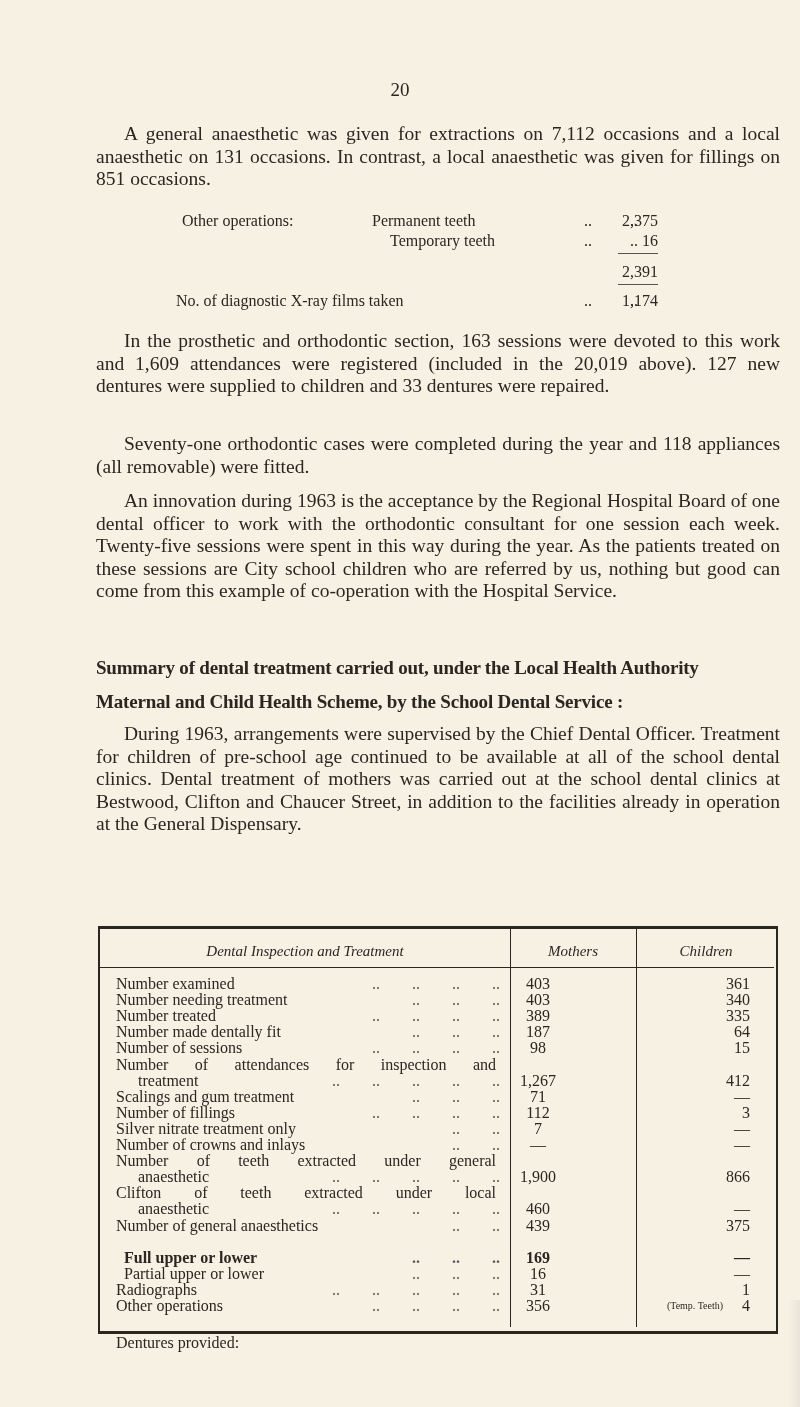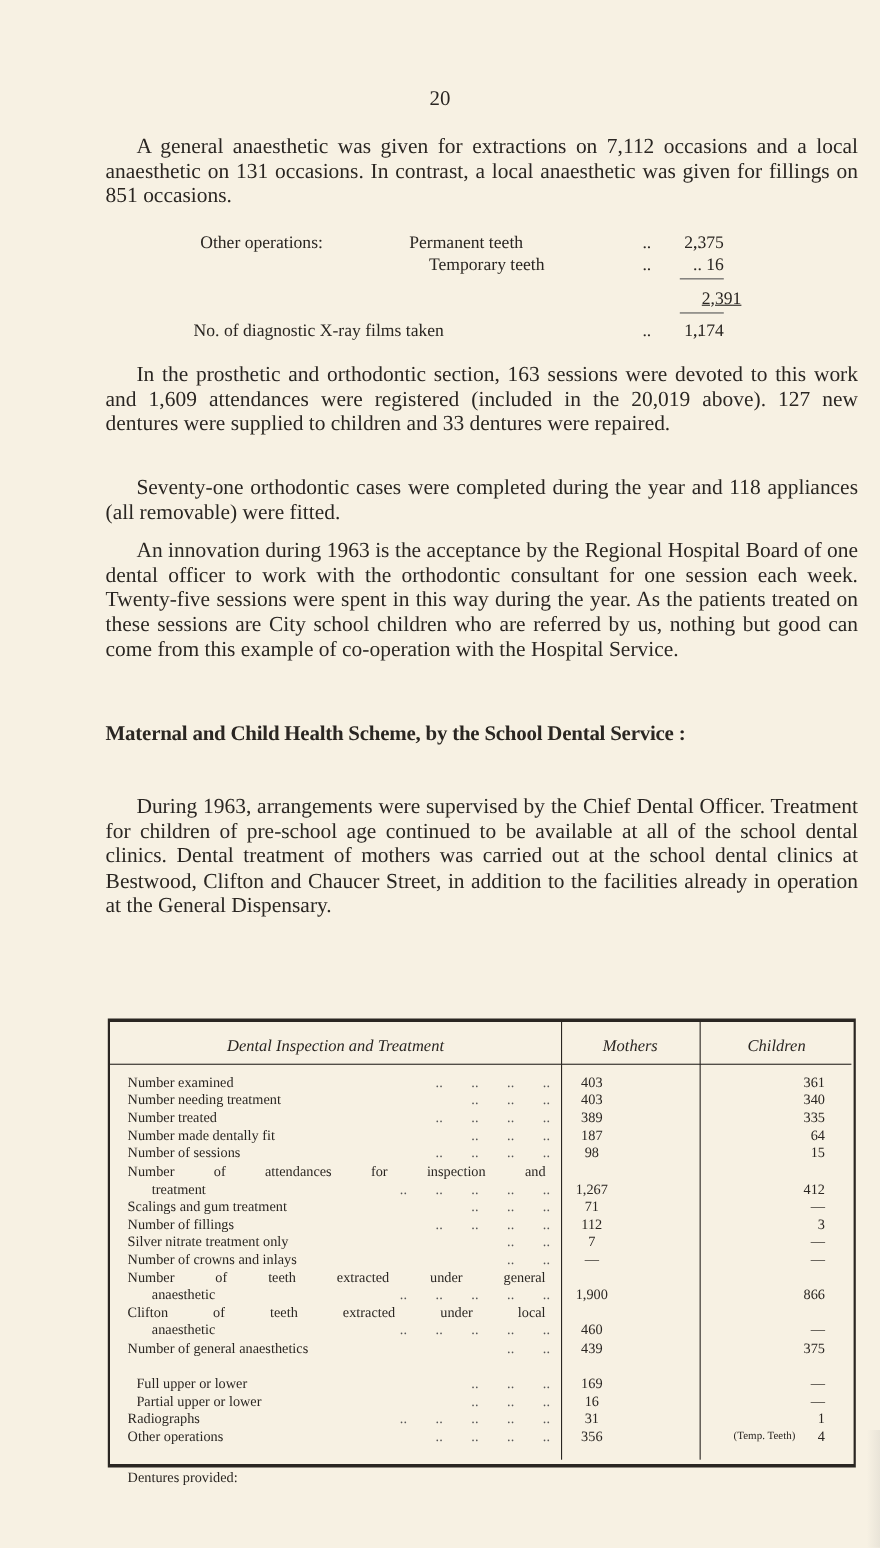--- a/index.html
+++ b/index.html
@@ -25,21 +25,21 @@
     .rule { position: absolute; height: 1px; background: #555; }
     .heading { position: absolute; left: 96px; width: 690px; font-weight: bold;
       font-size: 19px; line-height: 34px; letter-spacing: -0.2px;
       font-family: "Liberation Serif", serif; }
     .tbl-frame { position: absolute; left: 98px; top: 926px; width: 676px; height: 402px;
       border: 2px solid #2a2622; border-top-width: 3px; border-bottom-width: 3px; }
     .th-row { position: absolute; top: 930px; height: 36px; font-style: italic; font-size: 15px; }
     .th-row span { position: absolute; top: 13px; text-align: center; }
     .hdr-rule { position: absolute; left: 100px; top: 967px; width: 674px; height: 1px; background: #2a2622; }
     .vline { position: absolute; width: 1px; background: #2a2622; }
-    .trow { position: absolute; left: 116px; width: 660px; font-size: 13px; height: 15.5px; line-height: 15.5px; white-space: nowrap; }
+    .trow { position: absolute; left: 116px; width: 660px; font-size: 16px; height: 15.5px; line-height: 15.5px; white-space: nowrap; }
     .trow .label { position: absolute; left: 0; }
     .trow .ld { position: absolute; }
     .trow .m { position: absolute; left: 389px; width: 66px; text-align: center; }
     .trow .c { position: absolute; left: 566px; width: 68px; text-align: right; }
     .note { position: absolute; left: 548px; width: 130px; font-size: 10px; text-align: center; }
   </style>
 </head>
 <body>
 
 <div class="page">
@@ -54,36 +54,37 @@
     <div class="row" style="left:584px; top:212px;">..</div>
     <div class="row" style="left:630px; top:212px;">..</div>
     <div class="val" style="left:578px; top:212px;">2,375</div>
 
     <div class="row" style="left:390px; top:232px;">Temporary teeth</div>
     <div class="row" style="left:584px; top:232px;">..</div>
     <div class="row" style="left:630px; top:232px;">..</div>
     <div class="val" style="left:578px; top:232px;">16</div>
 
     <div class="rule" style="left:618px; top:253px; width:40px;"></div>
-    <div class="val" style="left:594px; top:263px;text-decoration:underline;">2,391</div>
+    <div class="val" style="left:578px; top:263px;">2,391</div>
     <div class="rule" style="left:618px; top:284px; width:40px;"></div>
 
     <div class="row" style="left:176px; top:292px;">No. of diagnostic X-ray films taken</div>
     <div class="row" style="left:584px; top:292px;">..</div>
     <div class="row" style="left:630px; top:292px;">..</div>
     <div class="val" style="left:578px; top:292px;">1,174</div>
   </div>
 
   <p class="para" style="top:330px;"><span class="indent"></span><span>In the prosthetic and orthodontic section, 163 sessions were devoted to this work and 1,609 attendances were registered (included in the 20,019 above). 127 new dentures were supplied to children and 33 dentures were repaired.</span></p>
 
   <p class="para last-left" style="top:433px;"><span class="indent"></span><span>Seventy-one orthodontic cases were completed during the year and 118 appliances (all removable) were fitted.</span></p>
 
   <p class="para last-left" style="top:490px;"><span class="indent"></span><span>An innovation during 1963 is the acceptance by the Regional Hospital Board of one dental officer to work with the orthodontic consultant for one session each week. Twenty-five sessions were spent in this way during the year. As the patients treated on these sessions are City school children who are referred by us, nothing but good can come from this example of co-operation with the Hospital Service.</span></p>
 
   <div class="heading" style="top:651px;">
+    <div>Summary of dental treatment carried out, under the Local Health Authority</div>
     <div>Maternal and Child Health Scheme, by the School Dental Service :</div>
   </div>
 
   <p class="para last-left" style="top:723px;"><span class="indent"></span><span>During 1963, arrangements were supervised by the Chief Dental Officer. Treatment for children of pre-school age continued to be available at all of the school dental clinics. Dental treatment of mothers was carried out at the school dental clinics at Bestwood, Clifton and Chaucer Street, in addition to the facilities already in operation at the General Dispensary.</span></p>
 
   <div class="tbl-frame"></div>
   <div class="vline" style="left:510px; top:929px; height:398px;"></div>
   <div class="vline" style="left:636px; top:929px; height:398px;"></div>
   <div class="th-row">
     <span style="left:100px; width:410px;">Dental Inspection and Treatment</span>
@@ -184,21 +185,21 @@
         <span class="label">Number of general anaesthetics</span>
         <span class="ld" style="right: 276px; white-space: pre; color: rgb(85, 85, 85);">..        ..</span>
         <span class="m">439</span>
         <span class="c">375</span>
       </div>
       <div class="trow" style="top: 1299px; margin-top: 36px;">
         <span class="label">Dentures provided:</span>
         <span class="m"></span>
         <span class="c"></span>
       </div>
-      <div class="trow" style="top: 1249.7px;">
+      <div class="trow" style="top: 1249.7px; font-weight: bold;">
         <span class="label" style="left: 8px;">Full upper or lower</span>
         <span class="ld" style="right: 276px; white-space: pre; color: rgb(85, 85, 85);">..        ..        ..</span>
         <span class="m">169</span>
         <span class="c">—</span>
       </div>
       <div class="trow" style="top: 1265.8px;">
         <span class="label" style="left: 8px;">Partial upper or lower</span>
         <span class="ld" style="right: 276px; white-space: pre; color: rgb(85, 85, 85);">..        ..        ..</span>
         <span class="m">16</span>
         <span class="c">—</span>

